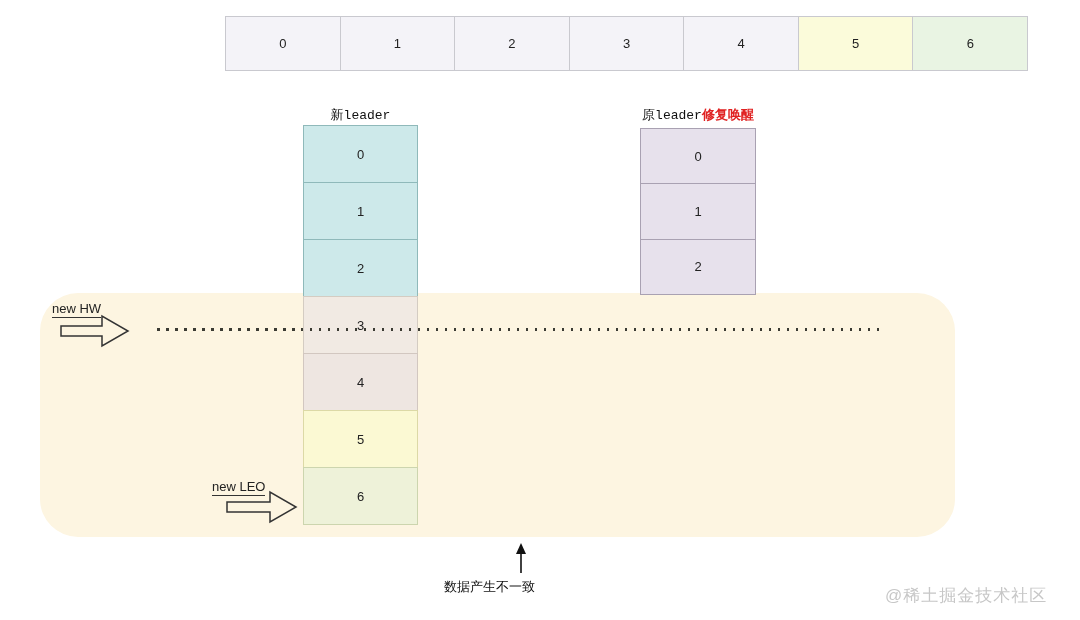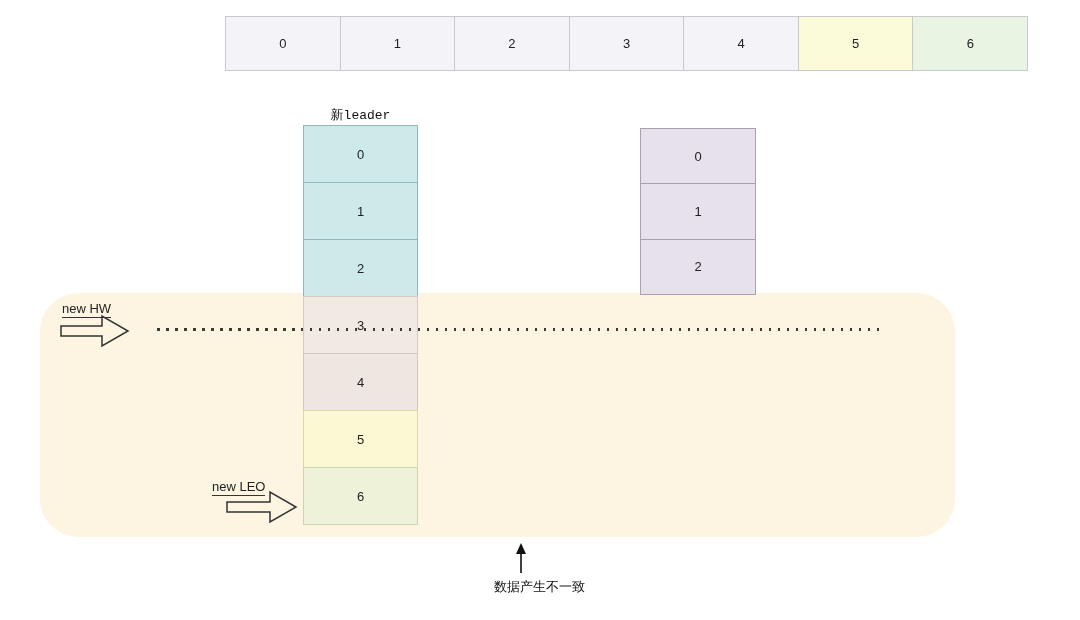--- a/index.html
+++ b/index.html
@@ -56,30 +56,30 @@
   
   .dotted-line{
     position:absolute;left:157px;top:328px;width:728px;height:3px;z-index:5;
     background:repeating-linear-gradient(to right,#3b3b33 0 2.5px,transparent 2.5px 9px);
   }
   
   .arrow-label{
     position:absolute;font-size:13px;color:#222;
     border-bottom:1.5px solid #333;padding-bottom:1px;z-index:6;
   }
-  .hw-label{left:62px;top:301px;}
+  .hw-label{left:52px;top:301px;}
   .leo-label{left:212px;top:479px;}
   .block-arrow{position:absolute;z-index:6;}
   .hw-arrow{left:60px;top:313px;}
   .leo-arrow{left:226px;top:489px;}
   
   .bottom-arrow{position:absolute;left:509px;top:542px;}
   .bottom-note{
-    position:absolute;left:460px;top:578px;width:125px;
-    text-align:right;font-size:13px;color:#111;
+    position:absolute;left:444px;top:578px;width:125px;
+    text-align:left;font-size:13px;color:#111;
   }
   
   .watermark{
     position:absolute;left:885px;top:584px;font-size:17px;
     color:var(--watermark-gray,#c7c7c7);letter-spacing:1px;
   }
 </style>
 </head>
 <body>
 
@@ -91,20 +91,21 @@
     <div class="tcell fill-lav">2</div>
     <div class="tcell fill-lav">3</div>
     <div class="tcell fill-lav">4</div>
     <div class="tcell fill-yel">5</div>
     <div class="tcell fill-grn">6</div>
   </div>
 
   <div class="highlight-region"></div>
 
   <div class="col-label new">新leader</div>
+  <div class="col-label old"><span>原leader</span><span class="red-part">修复唤醒</span></div>
 
   <div class="col col-new">
     <div class="cell cell-cyan">
         <span>0</span>
       </div>
     <div class="cell cell-cyan">
         <span>1</span>
       </div>
     <div class="cell cell-cyan">
         <span>2</span>
@@ -146,14 +147,15 @@
   <svg class="block-arrow leo-arrow" width="72" height="36" viewBox="0 0 72 36">
     <polygon points="1,13 44,13 44,3 70,18 44,33 44,23 1,23" fill="none" stroke="#333" stroke-width="1.5"></polygon>
   </svg>
 
   <svg class="bottom-arrow" width="24" height="32" viewBox="0 0 24 32">
     <line x1="12" y1="31" x2="12" y2="9" stroke="#111" stroke-width="1.6"></line>
     <polygon points="12,1 7,12 17,12" fill="#111"></polygon>
   </svg>
   <div class="bottom-note">数据产生不一致</div>
 
+  <div class="watermark">@稀土掘金技术社区</div>
 
 </div>
 
 </body></html>

